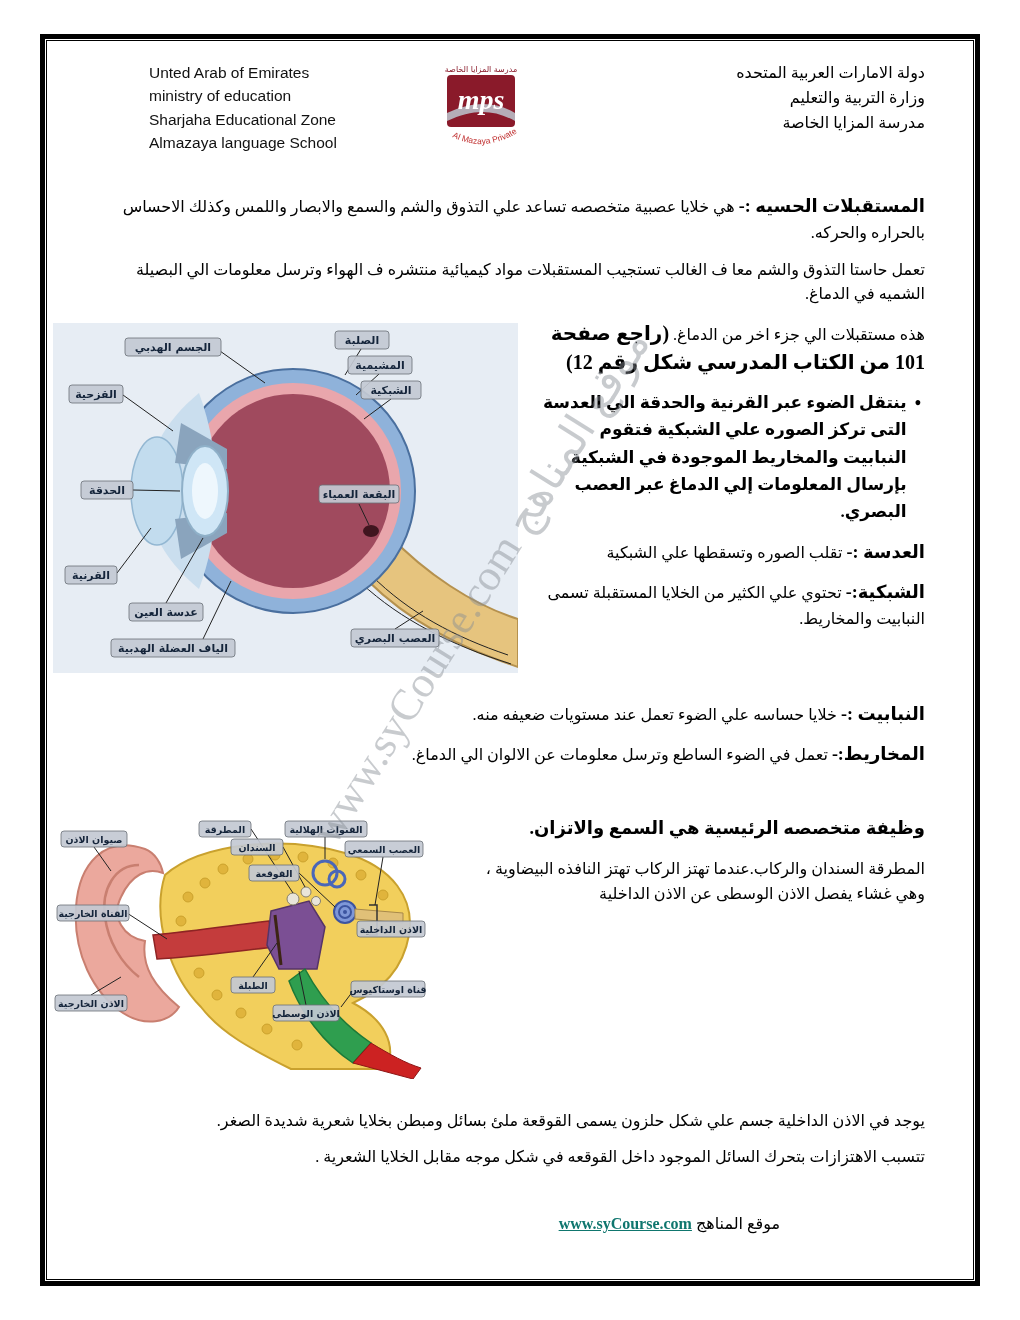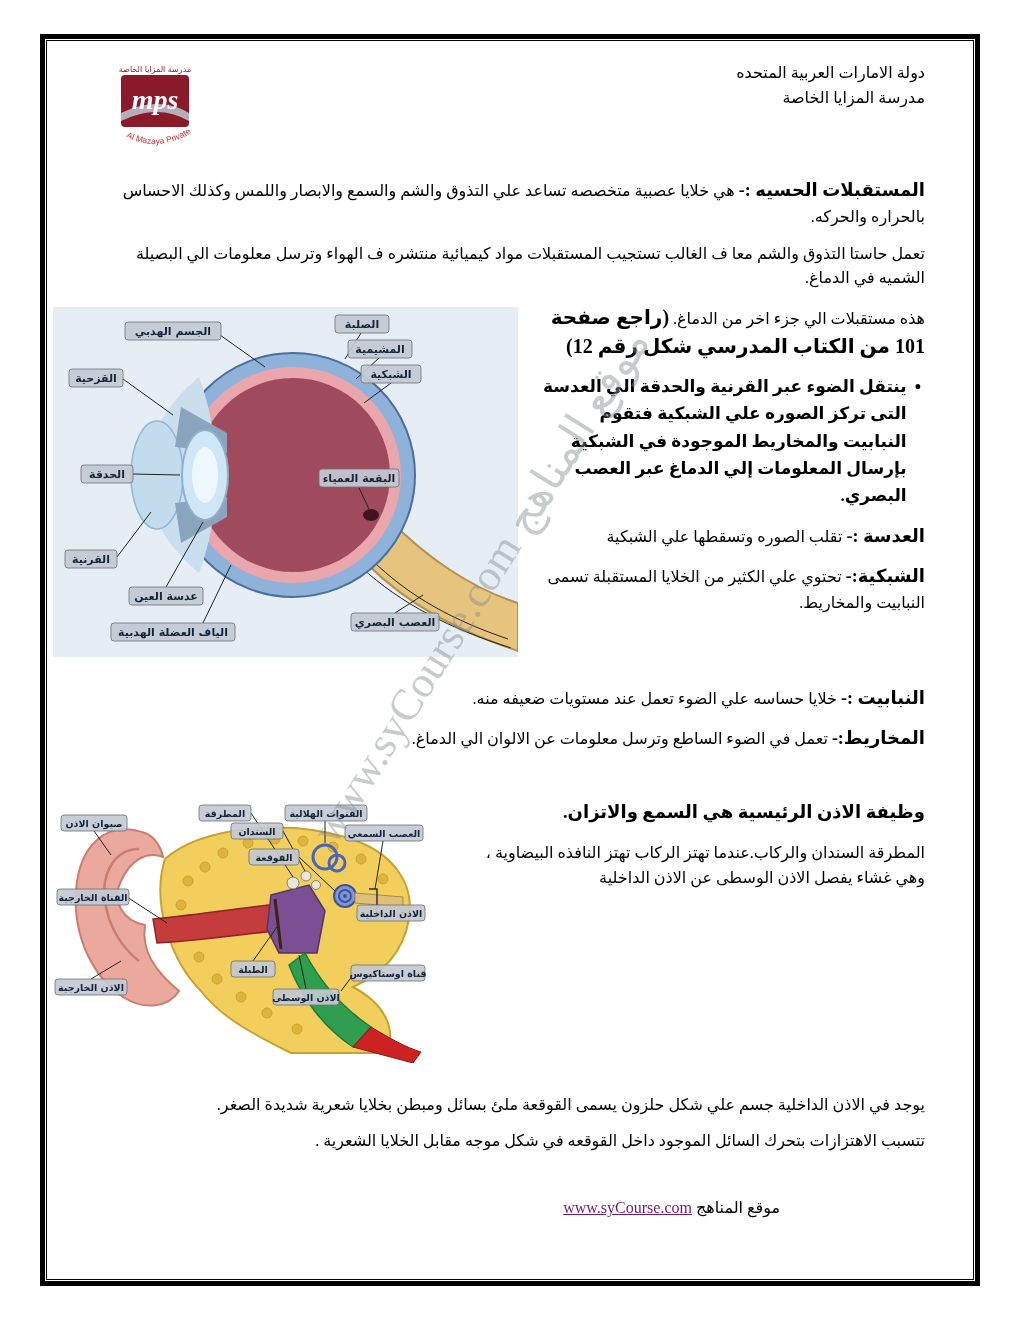--- a/index.html
+++ b/index.html
@@ -8,71 +8,78 @@
   .frame{position:absolute;left:40px;top:34px;right:40px;bottom:34px;border:5px solid #000;}
   .frame::before{content:"";position:absolute;inset:1px;border:1px solid #000;pointer-events:none;}
   .content{position:relative;height:100%;padding:22px 50px 0 62px;box-sizing:border-box;}
   
   .hdr{display:flex;justify-content:space-between;align-items:flex-start;}
   .hdr-en{padding-left:42px;font-family:"Liberation Sans","DejaVu Sans",sans-serif;
           font-size:15.5px;line-height:1.5;color:#111;}
   .hdr-ar{direction:rtl;font-size:16px;line-height:1.55;width:300px;}
   .logo{width:96px;margin-top:2px;}
   
-  .body-ar{direction:rtl;text-align:right;font-size:16px;line-height:1.55;margin-top:18px;}
+  .body-ar{direction:rtl;text-align:right;font-size:16px;line-height:1.55;margin-top:34px;}
   .body-ar p{margin:0 0 12px 0;}
   .lead{font-weight:bold;font-size:18px;}
   .ref-big{font-weight:bold;font-size:20px;line-height:1.45;}
   .bullet-block{display:flex;gap:8px;font-weight:bold;font-size:17px;margin:6px 4px 14px 0;line-height:1.6;}
   .bullet-dot{font-size:18px;line-height:1.6;}
   .fig{float:left;background:#fff;}
   .eye-fig{width:465px;margin:4px 18px 10px -54px;text-align:center;}
   .ear-fig{width:375px;margin:2px 45px 10px -54px;}
   .clear-l{clear:left;}
   .gap-b{margin-bottom:46px !important;}
   .ear-head{font-weight:bold;font-size:18px;margin-bottom:14px !important;}
   
   .watermark{position:absolute;left:100px;top:560px;width:760px;text-align:center;
              transform:rotate(-58deg);font-size:44px;color:#878d95;opacity:.45;
              pointer-events:none;z-index:5;white-space:nowrap;}
   
   .footer{direction:rtl;text-align:right;padding-right:145px;margin-top:42px;font-size:16px;}
-  .footer a{color:#701a75;text-decoration:underline;cursor:pointer;}
+  .footer a{color:#0f766e;text-decoration:underline;cursor:pointer;font-weight:bold;}
   
   .lblbox{fill:#c3c9d2;fill-opacity:.92;stroke:#6a7077;stroke-width:.8;rx:3;}
   .lbltxt{font-size:11px;font-weight:bold;fill:#14243a;text-anchor:middle;
           font-family:"DejaVu Sans",sans-serif;}
   .lbltxt-s{font-size:9.5px;font-weight:bold;fill:#14243a;text-anchor:middle;
           font-family:"DejaVu Sans",sans-serif;}
   .leader{stroke:#222;stroke-width:1;fill:none;}
 </style>
 </head>
 <body>
 
 <div class="page">
   <div class="frame">
     <div class="content">
 
       <div class="hdr">
+        <div class="hdr-en">
+          <div>Unted Arab of Emirates</div>
+          <div>ministry of education</div>
+          <div>Sharjaha Educational Zone</div>
+          <div>Almazaya language School</div>
+        </div>
 
         <div class="logo">
           <svg viewBox="0 0 96 92" width="96" height="92">
             <text x="48" y="9" text-anchor="middle" font-size="8" fill="#8a1a2a" font-family="DejaVu Sans">مدرسة المزايا الخاصة</text>
             <rect x="14" y="12" width="68" height="52" rx="4" fill="#8a1a2a"></rect>
             <path d="M14 50 C 40 38 62 38 82 50 L 82 58 C 60 46 40 46 14 58 Z" fill="#b9bec6" opacity="0.9"></path>
             <text x="48" y="46" text-anchor="middle" font-size="28" font-weight="bold" font-style="italic" fill="#ffffff" font-family="Liberation Serif">mps</text>
             <path id="logoarc" d="M12 70 Q 48 92 84 70" fill="none"></path>
             <text font-size="8.5" fill="#c03030" font-family="Liberation Sans">
               <textPath href="#logoarc" startOffset="8">Al Mazaya Private School</textPath>
             </text>
           </svg>
         </div>
 
         <div class="hdr-ar">
           <div>دولة الامارات العربية المتحده</div>
+          <div>وزارة التربية والتعليم</div>
           <div>مدرسة المزايا الخاصة</div>
         </div>
       </div>
 
       <div class="body-ar">
 
         <p>
           <span class="lead">المستقبلات الحسيه :-</span>
           <span>هي خلايا عصبية متخصصه تساعد علي التذوق والشم والسمع والابصار واللمس وكذلك الاحساس بالحراره والحركه.</span>
         </p>
@@ -300,21 +307,21 @@
               <text class="lbltxt-s" x="253" y="200">الاذن الوسطى</text>
             </g>
             <g>
               <line class="leader" x1="300" y1="174" x2="288" y2="190"></line>
               <rect class="lblbox" x="298" y="164" width="74" height="16" rx="3"></rect>
               <text class="lbltxt-s" x="335" y="176">قناة اوستاكيوس</text>
             </g>
           </svg>
         </figure>
 
-        <p class="ear-head">وظيفة الاذن الرئيسية هي السمع والاتزان.</p>
+        <p class="ear-head">وظيفة متخصصه الرئيسية هي السمع والاتزان.</p>
         <p>المطرقة السندان والركاب.عندما تهتز الركاب تهتز النافذه البيضاوية ، وهي غشاء يفصل الاذن الوسطى عن الاذن الداخلية</p>
 
         <p class="clear-l" style="padding-top:12px">يوجد في الاذن الداخلية جسم علي شكل حلزون يسمى القوقعة ملئ بسائل ومبطن بخلايا شعرية شديدة الصغر.</p>
         <p style="margin-top:8px">تتسبب الاهتزازات بتحرك السائل الموجود داخل القوقعه في شكل موجه مقابل الخلايا الشعرية .</p>
 
         <div class="footer">
           <span>موقع المناهج</span>
           <a>www.syCourse.com</a>
         </div>
 

